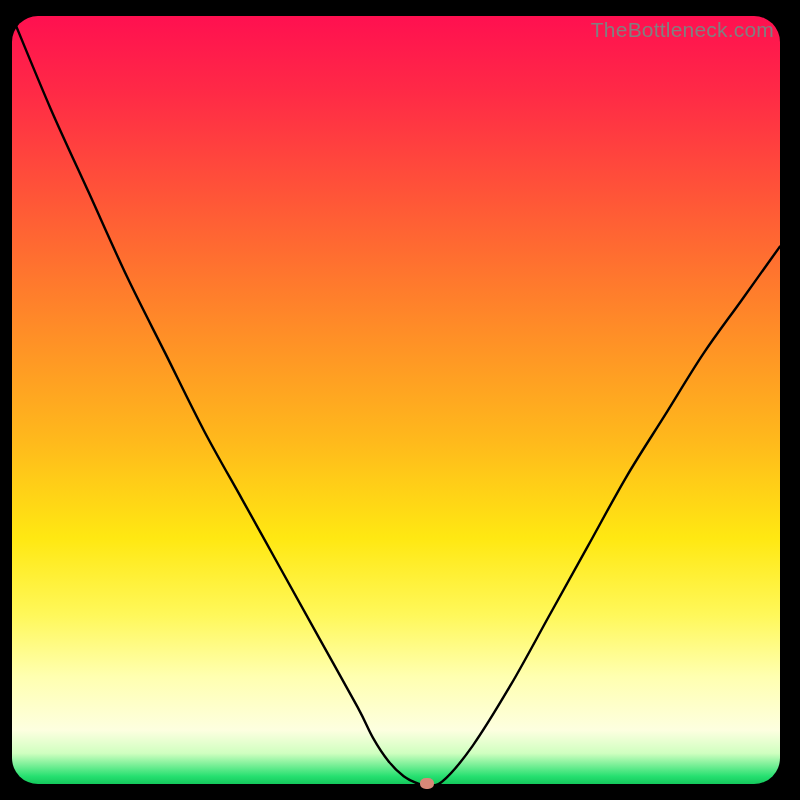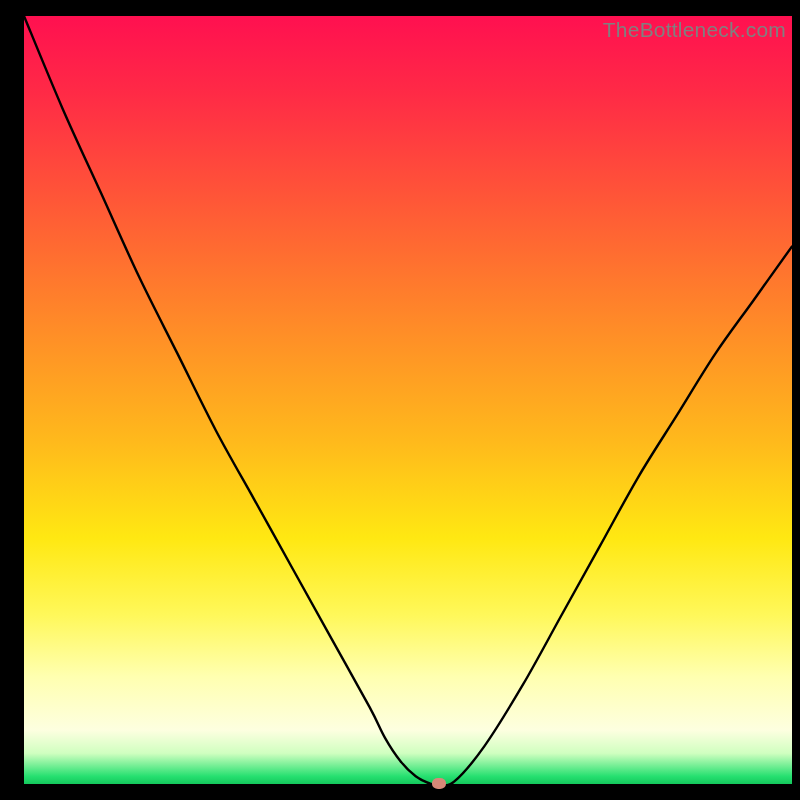--- a/index.html
+++ b/index.html
@@ -12,39 +12,40 @@
     font-family: Arial, Helvetica, sans-serif;
   }
   .frame {
     position: relative;
     width: 800px;
     height: 800px;
     background: #000;
   }
   .plot-area {
     position: absolute;
-    left: 24px;
+    left: 12px;
     top: 16px;
     width: 768px;
     height: 768px;
     
     background: linear-gradient(to bottom,
       #ff1050 0%,
       #ff2a46 10%,
       #ff5a36 25%,
       #ff8a28 40%,
       #ffb81c 55%,
       #ffe812 68%,
       #fff85a 78%,
       #ffffb0 86%,
       #fdffe0 93%,
       #d0ffc0 96%,
       #26e070 99%,
       #14c85c 100%
     );
+    border-radius: 26px;
   }
   .watermark {
     position: absolute;
     top: 2px;
     right: 6px;
     color: #808080;
     font-size: 21px;
     font-weight: 500;
     letter-spacing: 0.2px;
     user-select: none;

